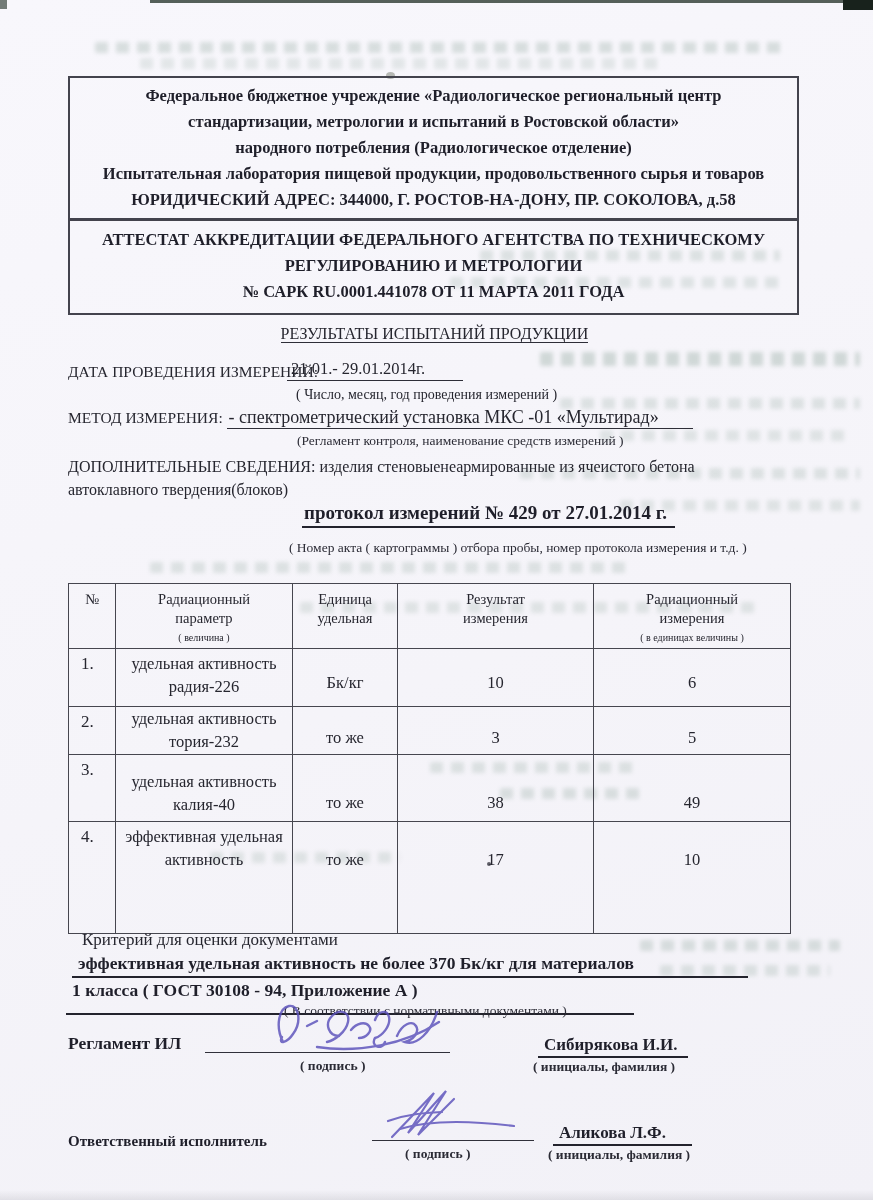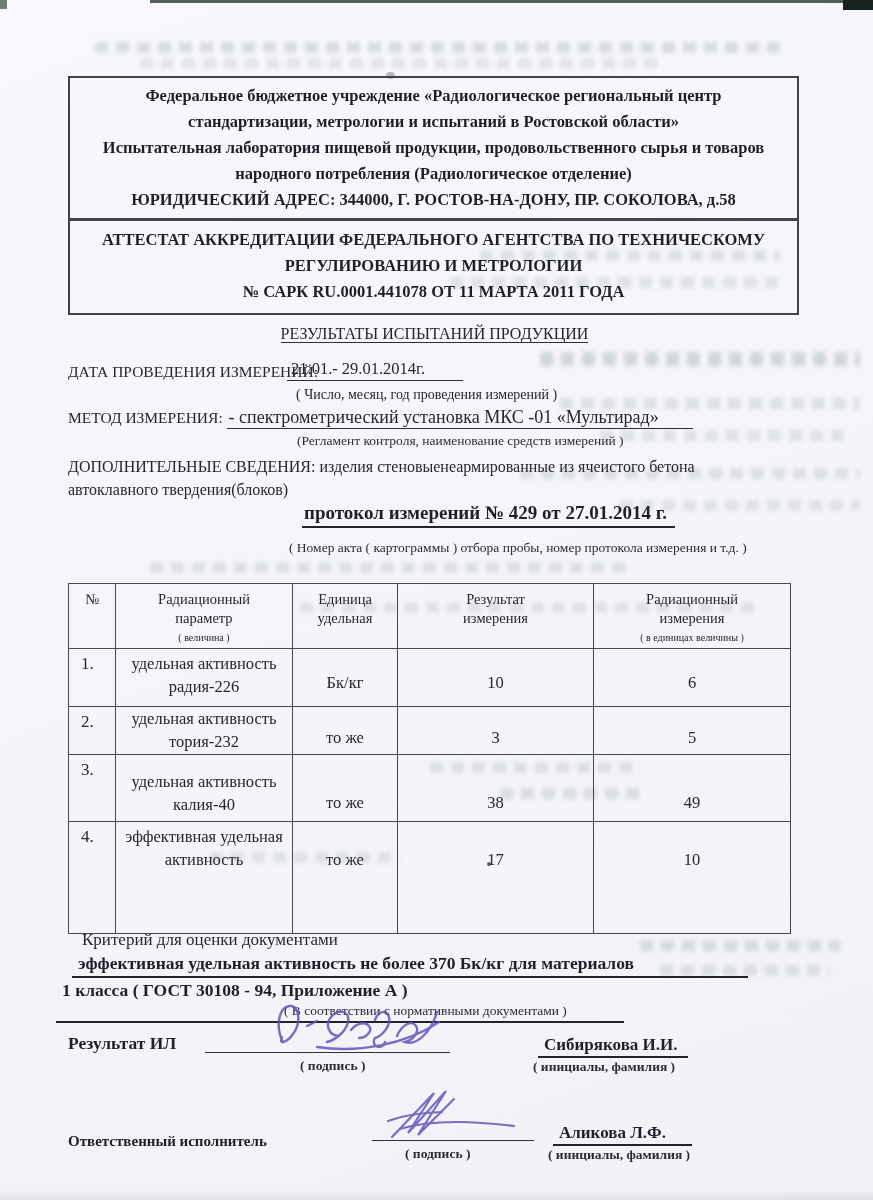--- a/index.html
+++ b/index.html
@@ -95,22 +95,22 @@
   <div class="bleed" style="left:500px;top:788px;width:140px;opacity:.38;"></div>
   <div class="bleed" style="left:210px;top:852px;width:190px;opacity:.3;"></div>
   <div class="bleed" style="left:640px;top:940px;width:200px;opacity:.4;"></div>
   <div class="bleed" style="left:660px;top:965px;width:170px;opacity:.34;"></div>
   <div class="dotmark" style="left:386px;top:72px;width:9px;height:7px;opacity:.6;"></div>
   <div class="dotmark" style="left:487px;top:862px;width:4px;height:4px;background:#3a3a44;opacity:.8;"></div>
 
   <div class="hbox box1">
     <div class="ln">Федеральное бюджетное учреждение «Радиологическое региональный центр</div>
     <div class="ln">стандартизации, метрологии и испытаний в Ростовской области»</div>
+    <div class="ln">народного потребления (Радиологическое отделение)</div>
     <div class="ln">Испытательная лаборатория пищевой продукции, продовольственного сырья и товаров</div>
-    <div class="ln">народного потребления (Радиологическое отделение)</div>
     <div class="ln">ЮРИДИЧЕСКИЙ АДРЕС: 344000, Г. РОСТОВ-НА-ДОНУ, ПР. СОКОЛОВА, д.58</div>
   </div>
 
   <div class="hbox box2">
     <div class="ln">АТТЕСТАТ АККРЕДИТАЦИИ ФЕДЕРАЛЬНОГО АГЕНТСТВА ПО ТЕХНИЧЕСКОМУ</div>
     <div class="ln">РЕГУЛИРОВАНИЮ И МЕТРОЛОГИИ</div>
     <div class="ln">№ САРК RU.0001.441078 ОТ 11 МАРТА 2011 ГОДА</div>
   </div>
 
   <div class="abs" style="left:69px;top:325px;width:731px;text-align:center;font-size:16px;">
@@ -198,24 +198,24 @@
         </td>
         <td class="val">то же</td>
         <td class="val">17</td>
         <td class="val">10</td>
       </tr>
     </tbody>
   </table>
 
   <div class="abs" style="left:82px;top:930px;font-size:17px;">Критерий для оценки документами</div>
   <div class="abs bold uline2" style="left:72px;top:953px;font-size:17.5px;width:676px;padding:0 0 2px 6px;box-sizing:border-box;">эффективная  удельная  активность не более 370  Бк/кг для материалов</div>
-  <div class="abs bold uline2" style="left:56px;top:980px;font-size:17.5px;width:568px;padding:0 0 20px 6px;box-sizing:border-box;">1 класса    ( ГОСТ  30108 - 94, Приложение А )</div>
+  <div class="abs bold uline2" style="left:66px;top:980px;font-size:17.5px;width:568px;padding:0 0 12px 6px;box-sizing:border-box;">1 класса    ( ГОСТ  30108 - 94, Приложение А )</div>
   <div class="abs hint" style="left:284px;top:1003px;">(  В соответствии с нормативными  документами )</div>
 
-  <div class="abs bold" style="left:68px;top:1033px;font-size:17.5px;">Результат ИЛ</div>
+  <div class="abs bold" style="left:68px;top:1033px;font-size:17.5px;">Регламент ИЛ</div>
   <div class="sigline" style="left:205px;top:1038px;width:245px;"></div>
   <svg class="sig-svg" style="left:255px;top:996px;" width="205" height="60" viewBox="0 0 205 60">
     <g fill="none" stroke="#5b51bb" stroke-width="2.4" stroke-linecap="round" opacity="0.82">
       <path d="M28,46 C20,30 24,12 34,10 C44,8 47,26 38,38 C32,47 23,49 27,41"></path>
       <path d="M52,30 L62,25"></path>
       <path d="M84,40 C74,40 69,28 77,20 C85,12 95,16 93,26 C91,36 80,44 72,46"></path>
       <path d="M96,34 C102,27 110,25 114,30 C118,35 111,42 104,42"></path>
       <path d="M120,24 C123,15 132,13 134,21 C136,30 127,40 120,42 C115,50 127,55 130,46"></path>
       <path d="M142,40 C147,28 157,24 161,30 C165,36 158,44 150,46 C162,50 176,36 182,16"></path>
       <path d="M62,51 C102,57 150,49 184,26"></path>

